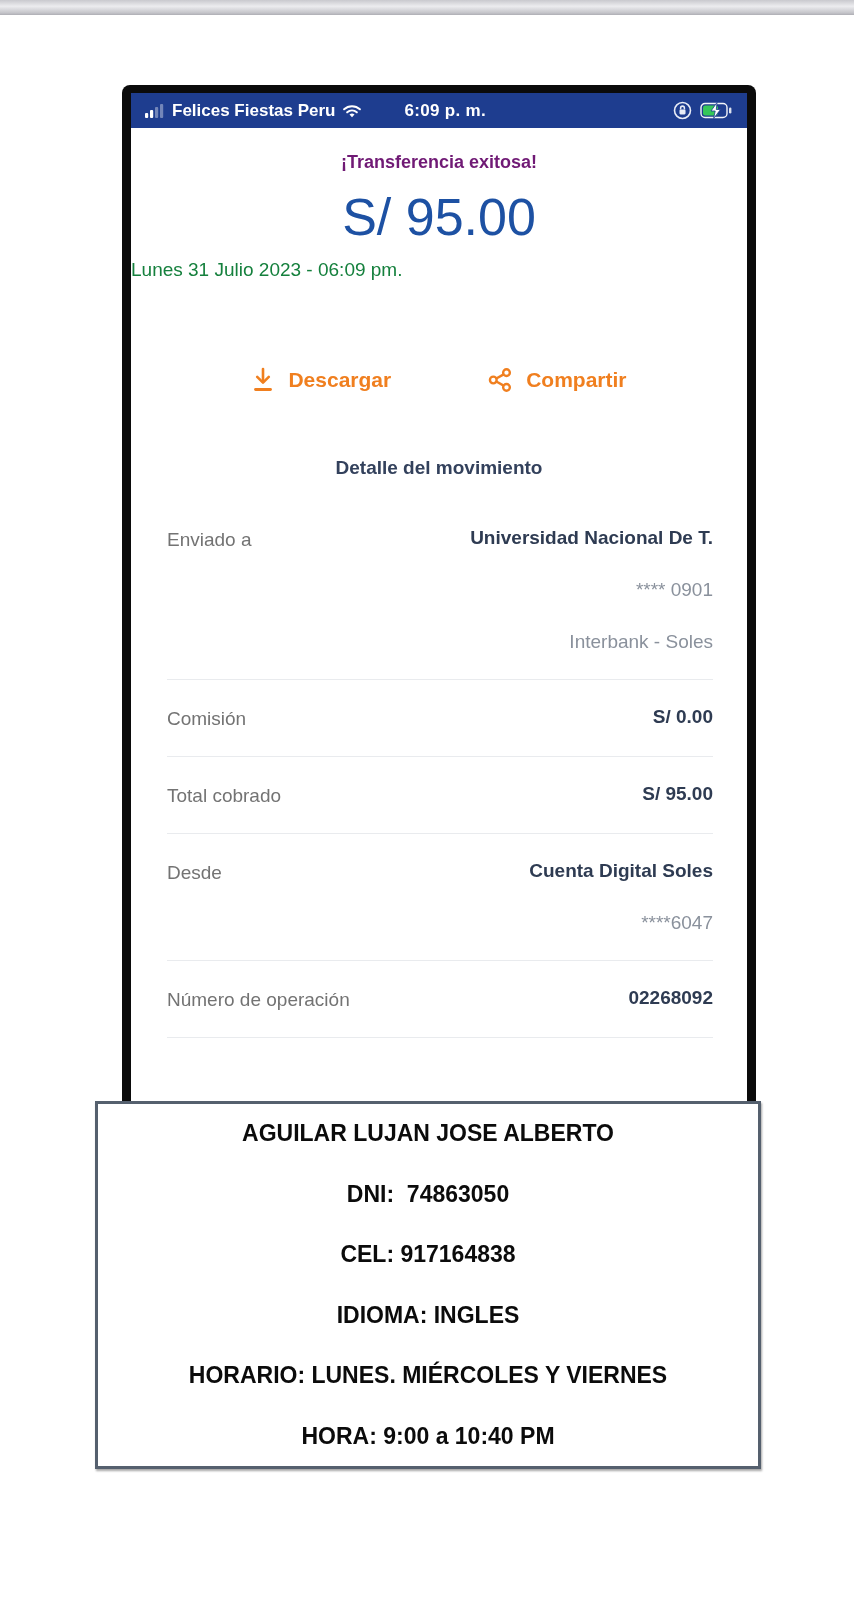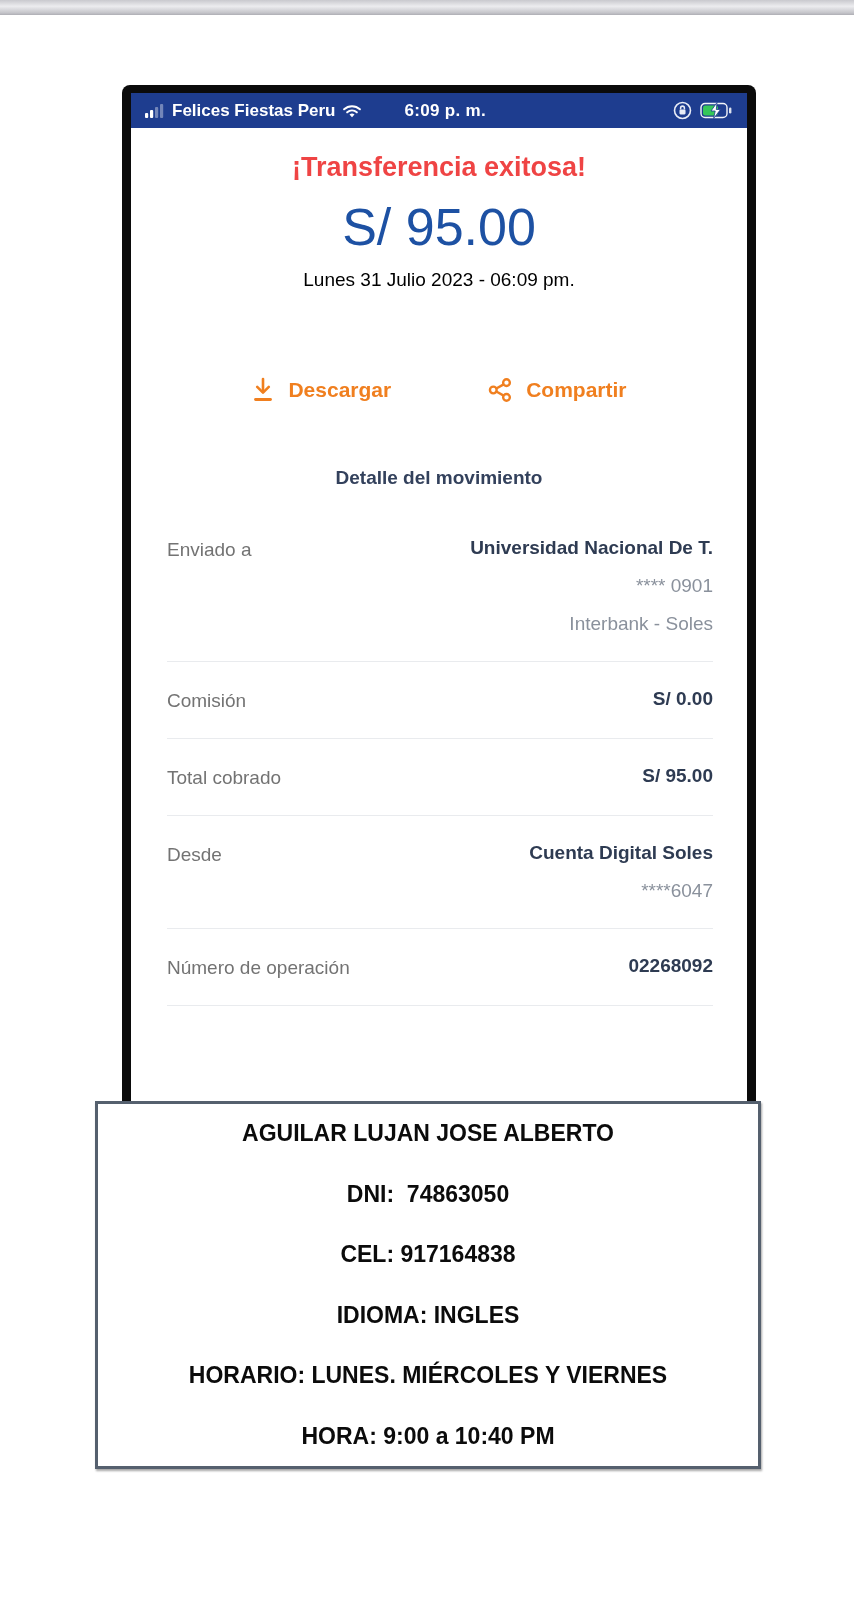--- a/index.html
+++ b/index.html
@@ -19,40 +19,40 @@
   
   .status-bar { height:35px; background:#1e3d8f; color:#ffffff; display:flex;
     align-items:center; padding:16px 14px; font-size:17px; font-weight:bold; flex:0 0 auto; }
   .sb-left { display:flex; align-items:center; gap:7px; }
   .sb-time { margin-left:42px; letter-spacing:.3px; }
   .sb-spacer { flex:1; }
   .sb-right { display:flex; align-items:center; gap:8px; }
   .sb-icon { display:inline-flex; }
 
   
-  .receipt-title { margin-top:24px; text-align:center; font-size:27px; font-weight:bold;
-    color:#ef4444; }
+  .receipt-title { margin-top:24px; text-align:center; font-size:18px; font-weight:bold;
+    color:#701a75; }
   .receipt-amount { margin-top:14px; text-align:center; font-size:52px; font-weight:500;
     color:#1d51a3; }
-  .receipt-date { margin-top:12px; text-align:center; font-size:19px; color:#000000; }
+  .receipt-date { margin-top:12px; font-size:19px; color:#15803d; }
 
   .actions { margin-top:86px; display:flex; justify-content:center; gap:96px; }
   .action-btn { display:flex; align-items:center; gap:13px; background:none; border:none;
     color:#f07f1f; font-size:21px; font-weight:bold; font-family:inherit; cursor:pointer; }
 
   .section-title { margin-top:64px; text-align:center; font-size:19px; font-weight:bold;
     color:#33415c; }
 
   .rows { margin-top:22px; padding:0 34px 0 36px; }
   .row { display:flex; justify-content:space-between; align-items:flex-start;
     padding:26px 0; border-bottom:1px solid #e9ebee; }
   .row-label { font-size:19px; color:#737373; padding-top:2px; }
   .row-values { text-align:right; }
   .row-value { font-size:19px; font-weight:bold; color:#2e3b52; }
-  .row-sub { font-size:19px; color:#8a919c; margin-top:16px; }
+  .row-sub { font-size:19px; color:#8a919c; margin-top:30px; }
 
   
   .info-box { position:absolute; left:95px; top:1101px; width:666px; height:368px;
     background:#ffffff; border:3px solid #55606e; box-shadow:1px 2px 2px rgba(0,0,0,.35);
     display:flex; flex-direction:column; justify-content:space-between;
     padding:16px 10px; z-index:5; }
   .info-line { text-align:center; font-size:23px; font-weight:bold; color:#0b0b0b;
     white-space:pre-wrap; }
 </style>
 </head>

